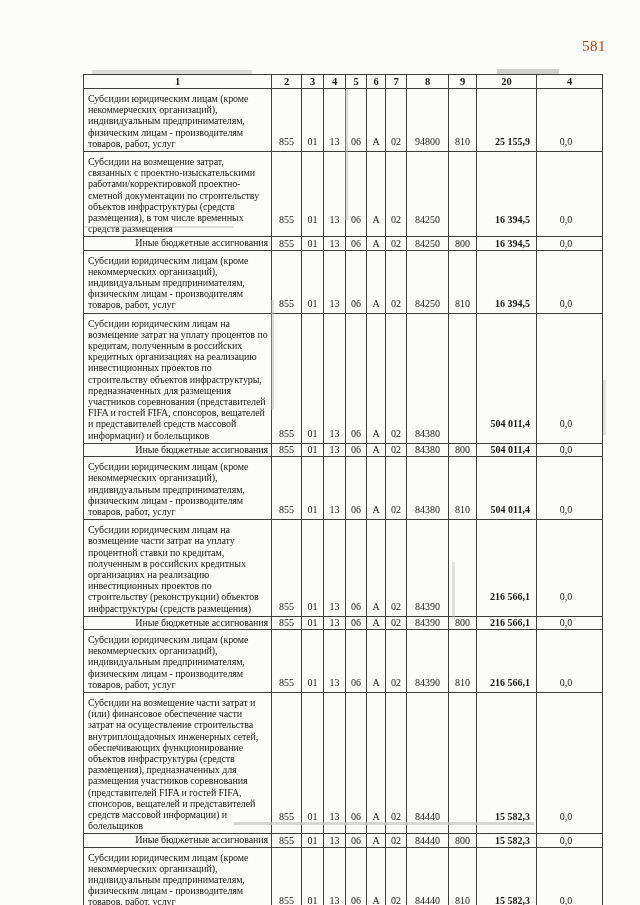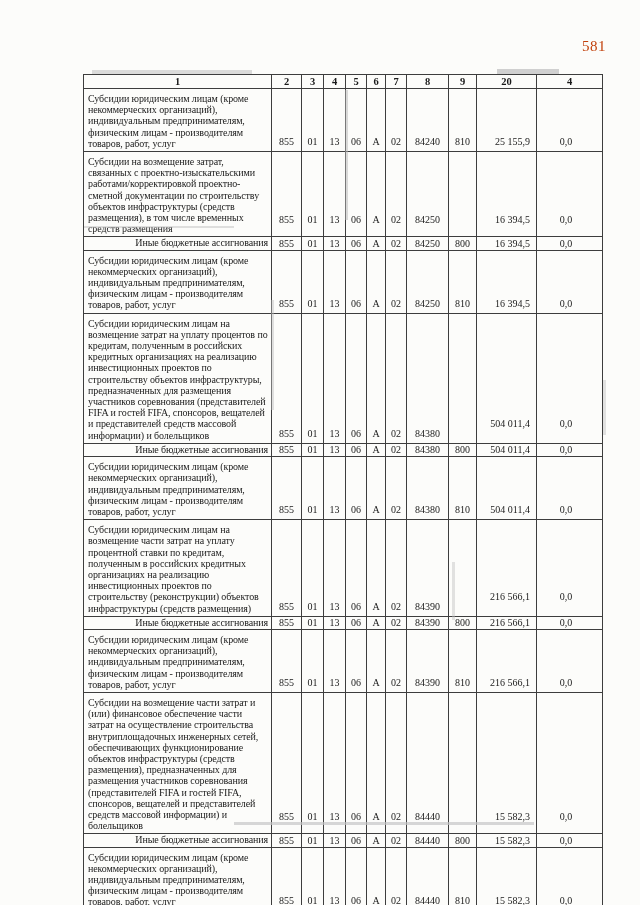--- a/index.html
+++ b/index.html
@@ -63,21 +63,21 @@
     vertical-align: top;
     word-wrap: break-word;
   }
   td.v {
     font-size: 10px;
     text-align: center;
     vertical-align: bottom;
     padding: 0 1px 4px 1px;
     white-space: nowrap;
   }
-  td.c10 { text-align: right; padding-right: 6px; }
+  td.c10 { text-align: right; padding-right: 6px; font-weight: bold; }
   td.c11 { text-align: center; padding-right: 8px; }
   
   tr.lift td.v { padding-bottom: 11px; }
   tr.lift-amt td.c10, tr.lift-amt td.c11 { padding-bottom: 14px; }
   tr.single { height: 12px; }
   tr.single td.label {
     white-space: nowrap;
     padding-top: 0;
     padding-bottom: 1px;
     vertical-align: middle;
@@ -136,21 +136,21 @@
   </thead>
   <tbody>
       <tr class="row multi">
         <td class="label">Субсидии юридическим лицам (кроме некоммерческих организаций), индивидуальным предпринимателям, физическим лицам - производителям товаров, работ, услуг</td>
         <td class="v c2">855</td>
         <td class="v c3">01</td>
         <td class="v c4">13</td>
         <td class="v c5">06</td>
         <td class="v c6">А</td>
         <td class="v c7">02</td>
-        <td class="v c8">84240</td>
+        <td class="v c8">94800</td>
         <td class="v c9">810</td>
         <td class="v c10">25 155,9</td>
         <td class="v c11">0,0</td>
       </tr>
       <tr class="row multi lift">
         <td class="label">Субсидии на возмещение затрат, связанных с проектно-изыскательскими работами/корректировкой проектно-сметной документации по строительству объектов инфраструктуры (средств размещения), в том числе временных средств размещения</td>
         <td class="v c2">855</td>
         <td class="v c3">01</td>
         <td class="v c4">13</td>
         <td class="v c5">06</td>

